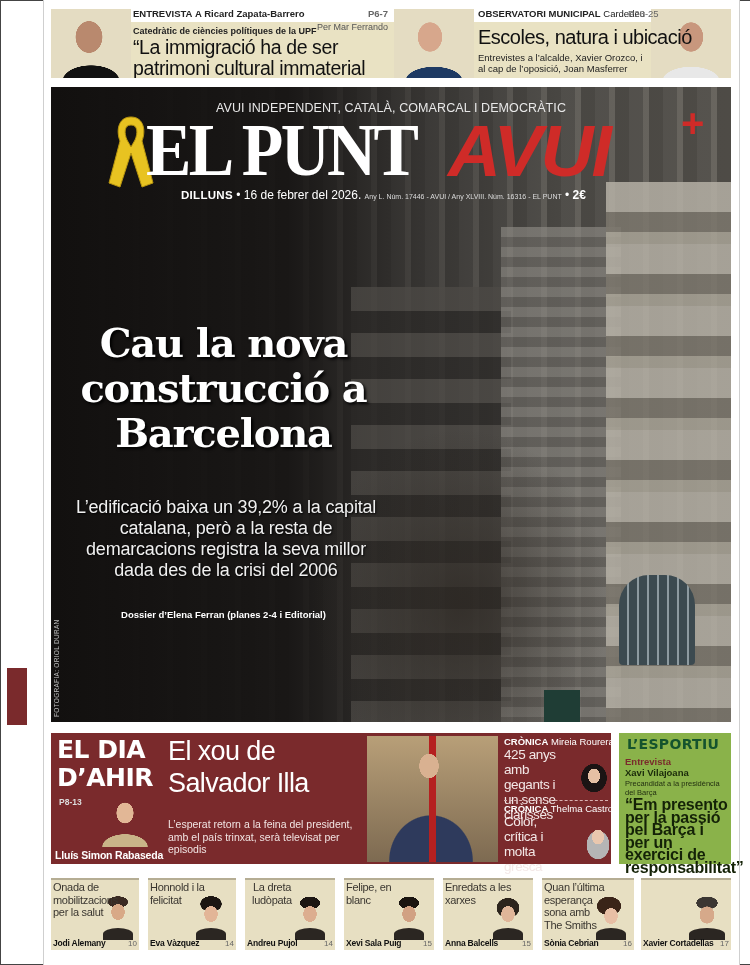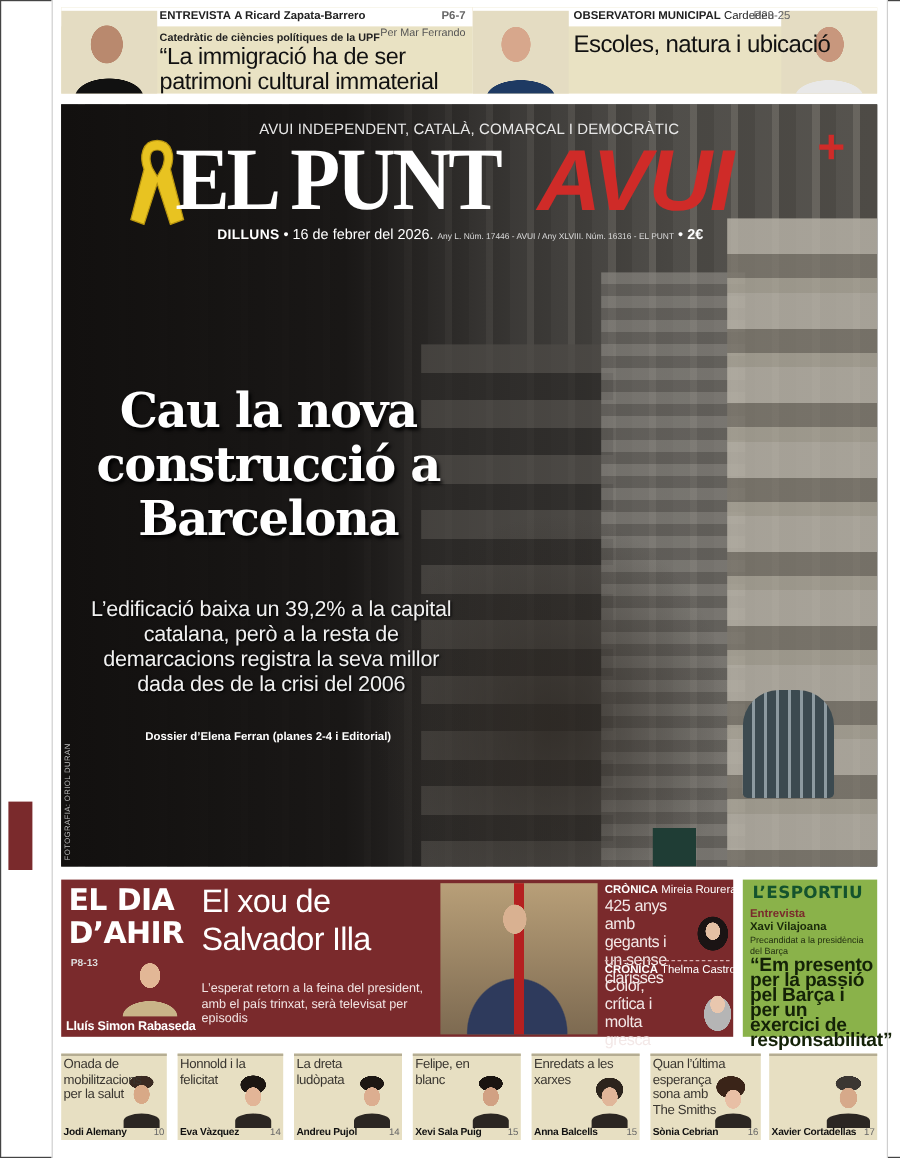--- a/index.html
+++ b/index.html
@@ -120,20 +120,21 @@
 <div class="teaser t2">
   <div class="label-row"></div>
   <div class="photo l"></div>
   <div class="photo r"></div>
   <div class="label" style="left:84px;">
     <b>OBSERVATORI MUNICIPAL</b>
     <span>Cardedeu</span>
   </div>
   <div class="page-ref" style="left:234px;">P23-25</div>
   <div class="head">Escoles, natura i ubicació</div>
+  <div class="desc">Entrevistes a l’alcalde, Xavier Orozco, i al cap de l’oposició, Joan Masferrer</div>
 </div>
 
 <div class="hero">
   <div class="bld1"></div>
   <div class="bld2"></div>
   <div class="bld3"></div>
   <div class="window"></div>
   <div class="trees"></div>
   <div class="sign"></div>
 
@@ -198,21 +199,21 @@
   <div class="num">10</div>
 </div>
 <div class="op" style="left:148px;width:88px;">
   <div class="pic" style="right:8px;background:radial-gradient(ellipse 11px 13px at 17px 20px,#e2b597 60%,transparent 62%),radial-gradient(ellipse 15px 11px at 17px 10px,#1c1612 70%,transparent 72%);"></div>
   <div class="title" style="width:62px;">Honnold i la felicitat</div>
   <div class="name">Eva Vàzquez</div>
   <div class="num">14</div>
 </div>
 <div class="op" style="left:245px;width:90px;">
   <div class="pic" style="right:8px;background:radial-gradient(ellipse 11px 13px at 17px 20px,#dcae90 60%,transparent 62%),radial-gradient(ellipse 14px 9px at 17px 9px,#1d1713 70%,transparent 72%);"></div>
-  <div class="title" style="width:50px;">La dreta ludòpata</div>
+  <div class="title" style="width:50px;text-align:center;">La dreta ludòpata</div>
   <div class="name">Andreu Pujol</div>
   <div class="num">14</div>
 </div>
 <div class="op" style="left:344px;width:90px;">
   <div class="pic" style="right:8px;background:radial-gradient(ellipse 11px 13px at 17px 20px,#d1a183 60%,transparent 62%),radial-gradient(ellipse 14px 9px at 17px 9px,#1a1410 70%,transparent 72%);"></div>
   <div class="title" style="width:50px;">Felipe, en blanc</div>
   <div class="name">Xevi Sala Puig</div>
   <div class="num">15</div>
 </div>
 <div class="op" style="left:443px;width:90px;">

